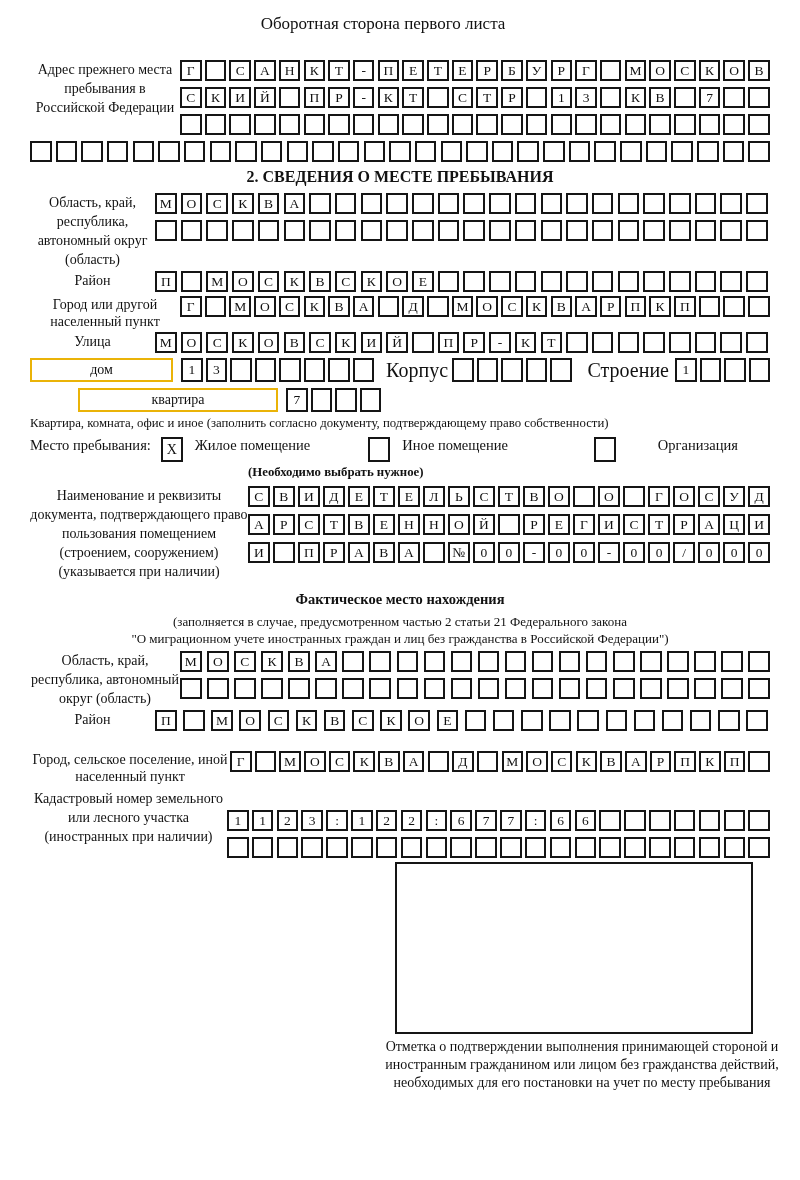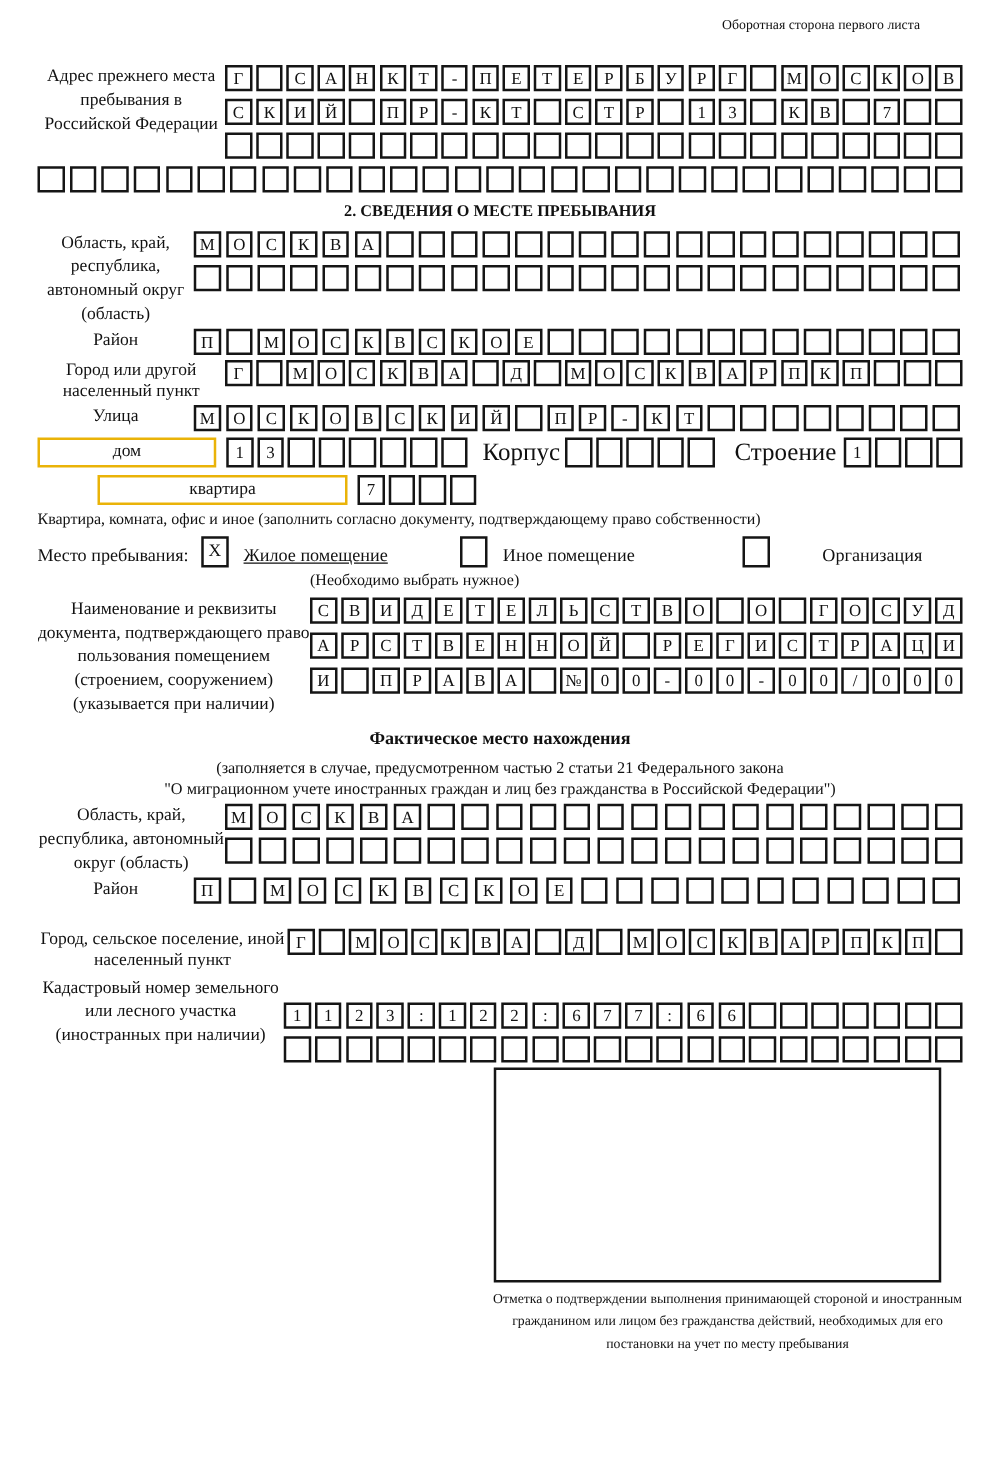--- a/index.html
+++ b/index.html
@@ -2,35 +2,35 @@
 <html><head>
 <meta charset="utf-8">
 <style>
   html,body { margin:0; padding:0; background:#fff; }
   body {
     width:800px; height:1180px; overflow:hidden;
     font-family:"Liberation Serif","DejaVu Serif",serif;
     color:#111;
   }
   .page { padding:0 30px; box-sizing:border-box; }
-  .header-note { text-align:right; font-size:11px; padding:14px 34px 0 0; }
+  .header-note { text-align:center; font-size:17px; padding:14px 34px 0 0; }
 
   .frow { display:flex; align-items:flex-start;text-align:center; }
   .flabel { font-size:14px; line-height:19px; flex:0 0 auto; }
   .cellrows { display:flex; flex-direction:column; gap:6px; }
   .cells { display:flex; justify-content:space-between; }
   .cell {
     flex:0 0 auto; width:21.5px; height:21px; box-sizing:border-box;
     border:2px solid #151515; background:#fff;
     display:flex; align-items:center; justify-content:center;
     font-size:13.5px; line-height:1;
   }
   .caption { font-size:12.8px; line-height:16px; }
   .caption.center { text-align:center; }
-  .sec-title { text-align:center; font-weight:bold; font-size:13px; line-height:20px; }
+  .sec-title { text-align:center; font-weight:bold; font-size:16px; line-height:20px; }
 
   
   .w-a   { width:590px; }               
   .w-b   { width:613px; }               
   .w-full{ width:740px; }               
   .w-doc { width:522px; }               
   .w-c2  { width:540px; }               
   .w-k   { width:543px; }               
   .w-r2  { width:590px; }               
 
@@ -45,29 +45,29 @@
     display:flex; align-items:center; justify-content:center; font-size:14px;
   }
   .inline-cells { display:flex; gap:3px; }
   .inline-cells .cell { height:24px; }
   .small-lab { font-size:20px; line-height:24px; }
 
   .chk {
     box-sizing:border-box; width:22px; height:25px; border:2px solid #151515;
     display:flex; align-items:center; justify-content:center; font-size:14px;
   }
-  .chk-row { display:flex; align-items:flex-end; font-size:14.5px; }
+  .chk-row { display:flex; align-items:flex-start; font-size:14.5px; }
 
   .stamp-box {
     box-sizing:border-box; margin-left:365px; width:358px; height:172px;
     border:2px solid #151515; background:#fff;
   }
   .stamp-caption {
     margin-left:352px; width:400px; text-align:center;
-    font-size:11px; line-height:18px;
+    font-size:14px; line-height:18px;
   }
 </style>
 </head>
 <body>
 
 <div class="page">
 
   <div class="header-note">Оборотная сторона первого листа</div>
 
   <div class="frow" style="margin-top:26px;">
@@ -371,27 +371,27 @@
         <span class="cell"></span>
         <span class="cell"></span>
         <span class="cell"></span>
       </div>
   </div>
   <div class="caption" style="margin-top:3px;">Квартира, комната, офис и иное (заполнить согласно документу, подтверждающему право собственности)</div>
 
   <div class="chk-row" style="margin-top:6px;">
     <span>Место пребывания:</span>
     <span class="chk" style="margin-left:10px;">X</span>
-    <span style="margin-left:12px;text-decoration:underline;">Жилое помещение</span>
+    <span style="margin-left:12px;">Жилое помещение</span>
     <span class="chk" style="margin-left:58px;"></span>
     <span style="margin-left:12px;">Иное помещение</span>
     <span class="chk" style="margin-left:86px;"></span>
     <span style="margin-left:42px;">Организация</span>
   </div>
-  <div class="caption" style="margin-left:218px; margin-top:2px;">(Необходимо выбрать нужное)</div>
+  <div class="caption" style="margin-left:218px; margin-top:2px;font-weight:bold;">(Необходимо выбрать нужное)</div>
 
   <div class="frow" style="margin-top:6px;">
     <div class="flabel lab-218">Наименование и реквизиты документа, подтверждающего право пользования помещением (строением, сооружением) (указывается при наличии)</div>
     <div class="cellrows" style="gap:7px;">
       <div class="cells w-doc">
           <span class="cell">С</span>
           <span class="cell">В</span>
           <span class="cell">И</span>
           <span class="cell">Д</span>
           <span class="cell">Е</span>

